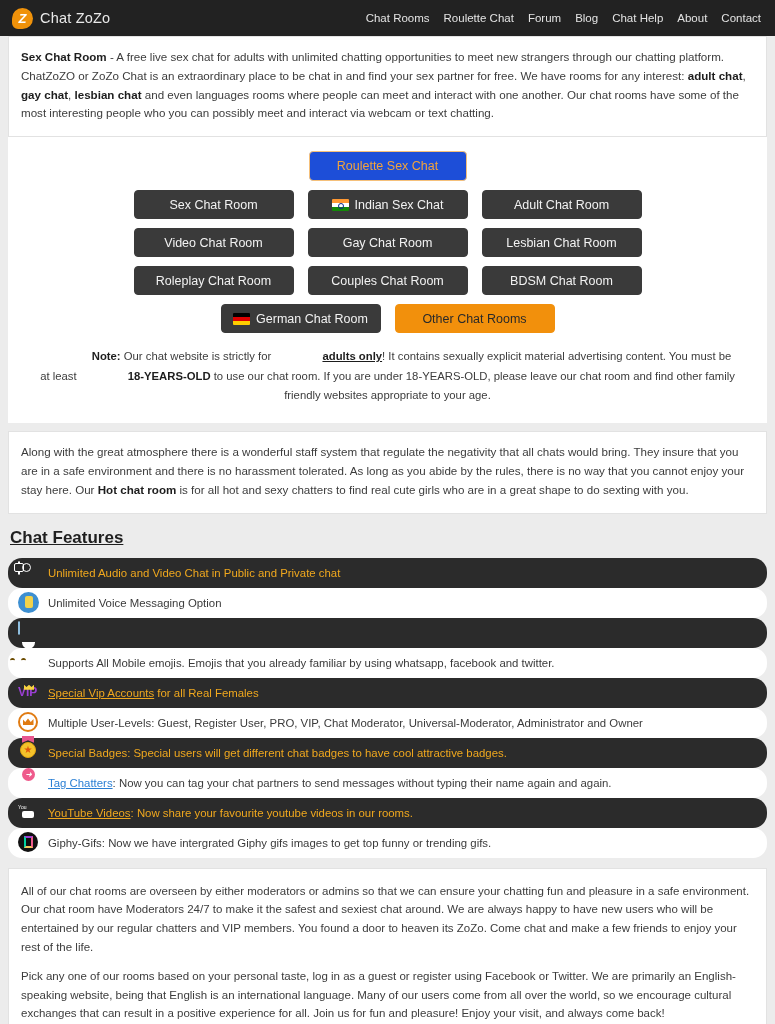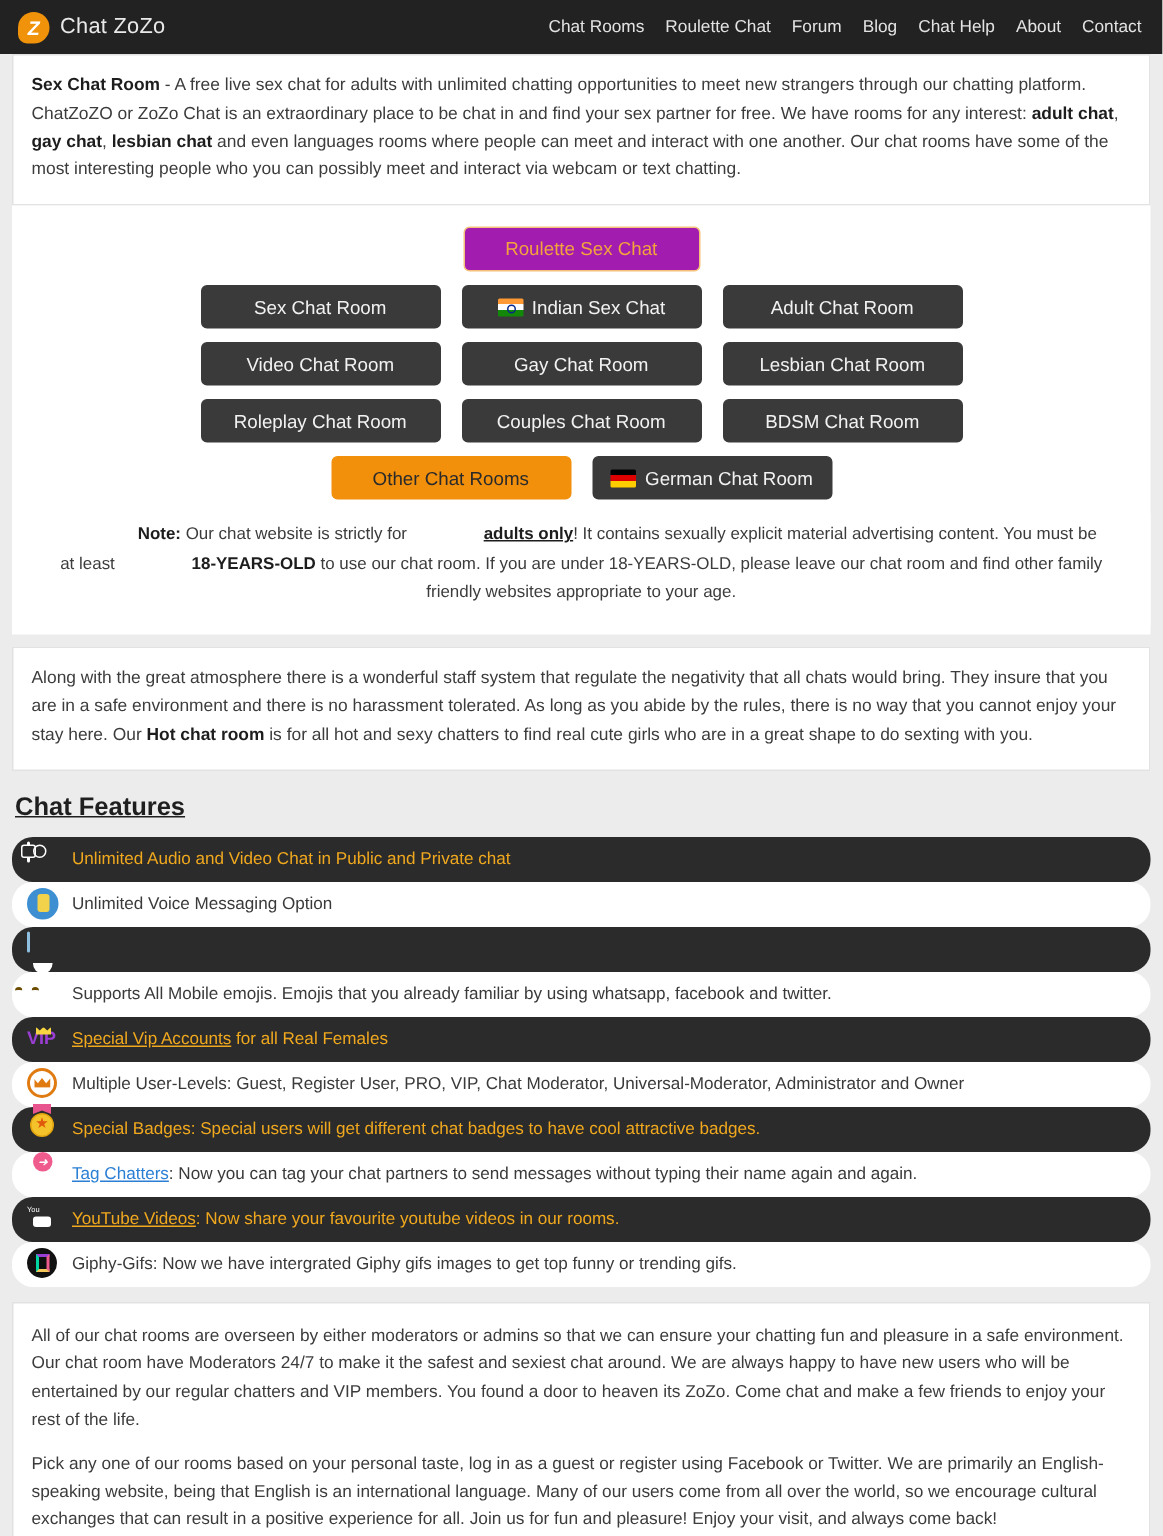--- a/index.html
+++ b/index.html
@@ -79,21 +79,21 @@
     height:29px;
     width:160px;
     display:flex;
     align-items:center;
     justify-content:center;
     gap:6px;
     cursor:pointer;
     padding:0;
   }
   .btn.roulette {
-    background:#a21caf;
+    background:#1d4ed8;
     color:#f2a33c;
     border:1px solid #f5c07a;
     width:158px;
     height:30px;
   }
   .btn.orange {
     background:#f2900c;
     border-color:#f2900c;
     color:#2a2a2a;
   }
@@ -260,26 +260,26 @@
         </button>
       <button class="btn">
           <span>Couples Chat Room</span>
         </button>
       <button class="btn">
           <span>BDSM Chat Room</span>
         </button>
     </div>
 
     <div class="btn-row">
+      <button class="btn">
+          <span class="flag flag-de"></span>
+          <span>German Chat Room</span>
+        </button>
       <button class="btn orange">
           <span>Other Chat Rooms</span>
-        </button>
-      <button class="btn">
-          <span class="flag flag-de"></span>
-          <span>German Chat Room</span>
         </button>
     </div>
 
     <div class="note">
       <b>Note:</b><span> Our chat website is strictly for </span><b><u>adults only</u></b><span>! It contains sexually explicit material advertising content. You must be at least </span><b>18-YEARS-OLD</b><span> to use our chat room. If you are under 18-YEARS-OLD, please leave our chat room and find other family friendly websites appropriate to your age.</span>
     </div>
   </div>
 
   <div class="gap"></div>
 

